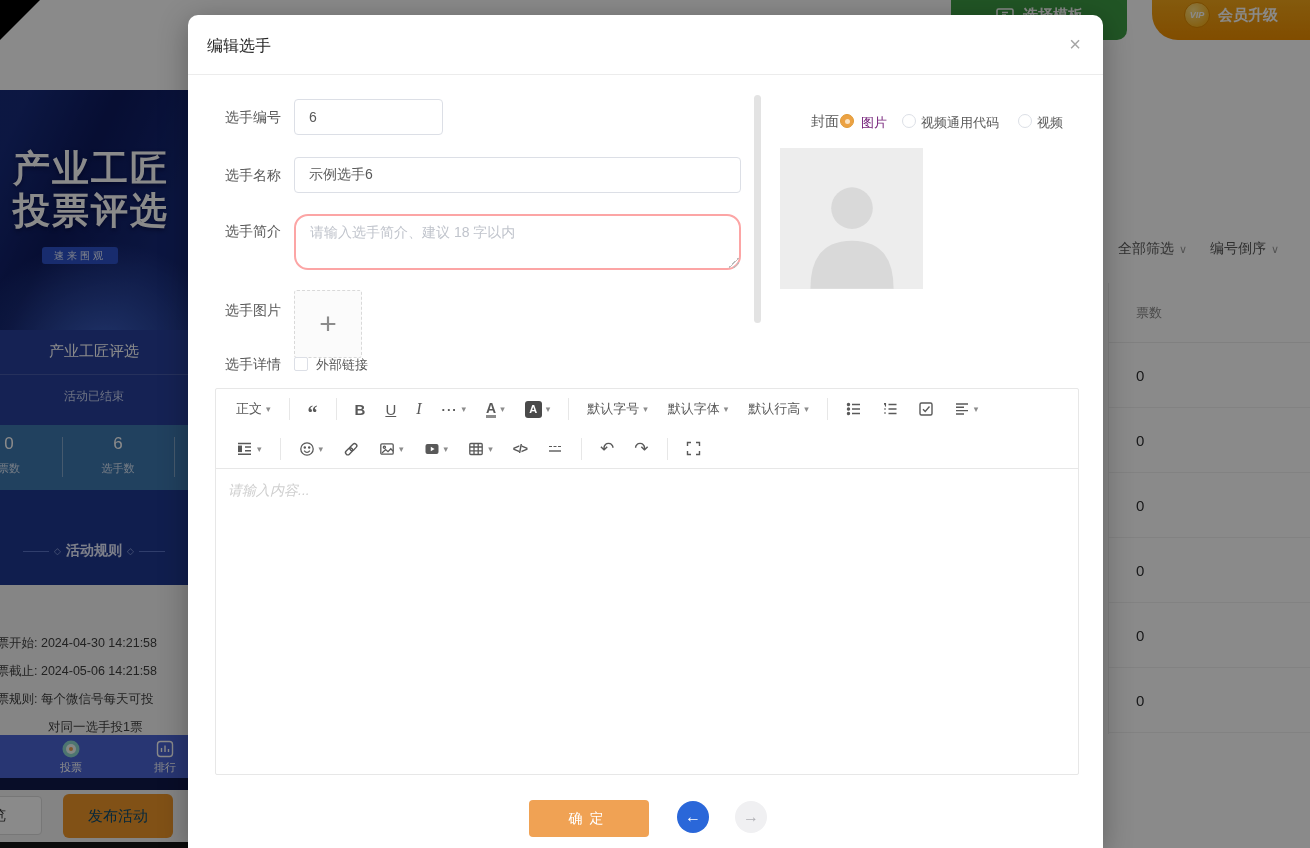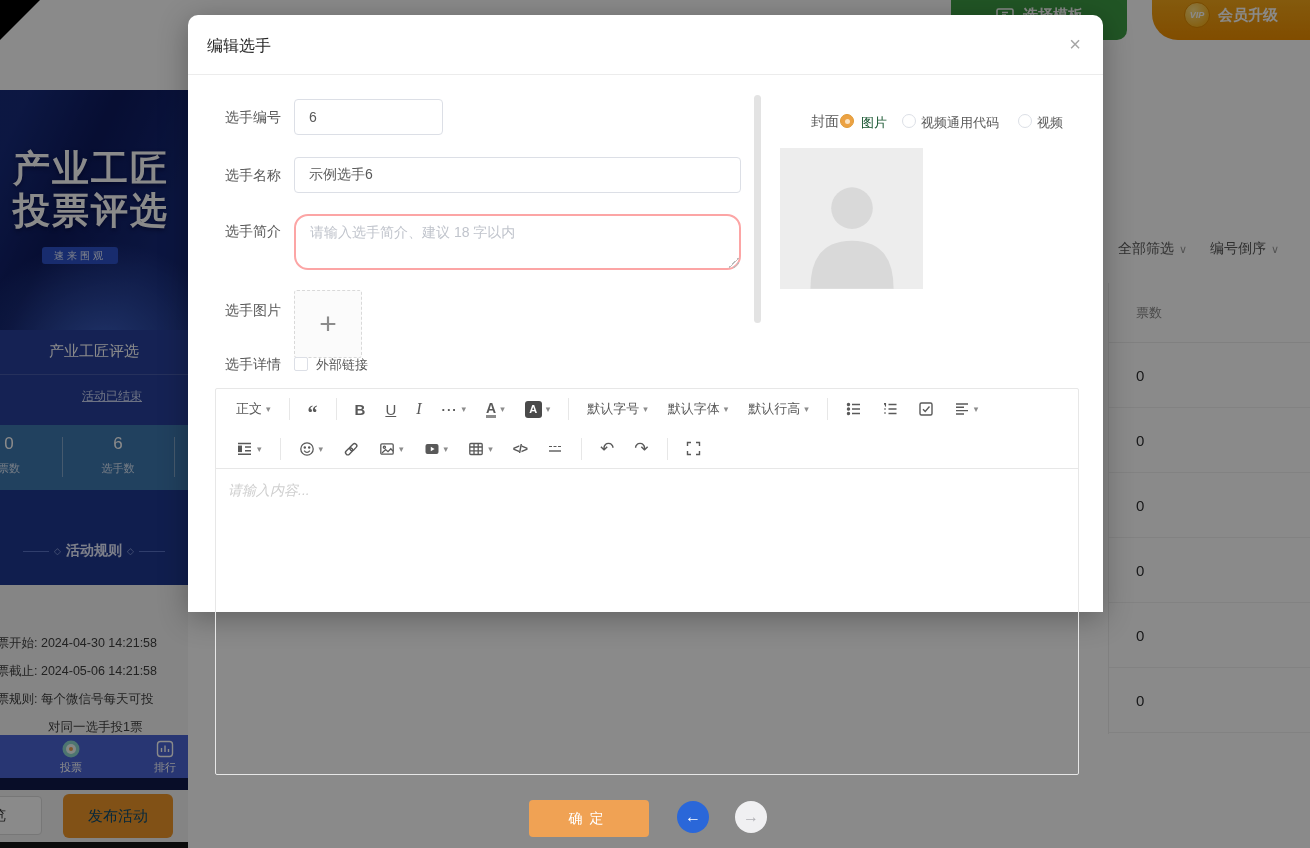--- a/index.html
+++ b/index.html
@@ -27,21 +27,21 @@
   .banner-streak{position:absolute;left:0;top:0;width:100%;height:100%;
                background:linear-gradient(115deg,rgba(70,120,255,.18) 10%,rgba(13,26,94,0) 40%,rgba(70,120,255,.15) 75%);}
   .banner-title{position:absolute;left:-34px;top:58px;width:250px;text-align:center;color:#fff;
                 font-size:37px;font-weight:bold;line-height:42px;letter-spacing:2px;text-shadow:0 2px 4px rgba(0,0,40,.5);}
   .banner-badge{position:absolute;left:42px;top:157px;width:76px;height:17px;background:#2D52CC;
                 border-radius:3px;color:#E8EEFF;font-size:10px;letter-spacing:3px;
                 display:flex;align-items:center;justify-content:center;}
   .sec-title{left:0;top:330px;width:188px;height:95px;background:#28409C;color:#fff;}
   .activity-title{position:absolute;left:0;top:12px;width:100%;text-align:center;font-size:15px;}
   .sec-divider{position:absolute;left:0;top:44px;width:100%;border-top:1px solid rgba(255,255,255,.14);}
-  .activity-status{position:absolute;left:18px;top:58px;width:100%;text-align:center;font-size:12px;color:#C9D3F2;text-decoration:underline;}
+  .activity-status{position:absolute;left:0;top:58px;width:100%;text-align:center;font-size:12px;color:#C9D3F2;}
   .stats{left:0;top:425px;width:188px;height:65px;background:#3E78B0;color:#fff;}
   .stat-col{position:absolute;top:0;height:100%;text-align:center;}
   .stat-num{font-size:17px;margin-top:9px;}
   .stat-label{font-size:11px;color:#D9E6F6;margin-top:7px;}
   .stat-sep{position:absolute;top:12px;height:40px;border-left:1px solid rgba(255,255,255,.35);}
   .stats-pointer{left:108px;top:490px;width:0;height:0;border-left:10px solid transparent;
                  border-right:10px solid transparent;border-top:9px solid #16307F;}
   .mid-band{left:0;top:490px;width:188px;height:95px;background:#1E3890;}
   .rules-head{position:absolute;left:0;top:52px;width:100%;display:flex;align-items:center;
               justify-content:center;gap:5px;color:#E8ECFF;font-size:14px;font-weight:bold;}
@@ -66,21 +66,21 @@
   .dropdown{top:240px;color:#595959;font-size:14px;display:flex;align-items:center;gap:5px;}
   .chev{color:#9B9B9B;font-size:11px;}
   .votes-card{left:1108px;top:283px;width:202px;height:451px;border-left:1px solid #EDEDED;background:#fff;}
   .votes-header{height:60px;border-bottom:1px solid #EDEDED;color:#8C8C8C;font-size:13px;
                 display:flex;align-items:center;padding-left:27px;}
   .votes-row{height:65px;border-bottom:1px solid #F1F1F1;color:#303133;font-size:15px;
              display:flex;align-items:center;padding-left:27px;}
 
   
   .overlay{left:0;top:0;width:1310px;height:848px;background:rgba(0,0,0,.46);z-index:5;}
-  .modal{left:188px;top:15px;width:915px;height:597px;background:#fff;border-radius:10px 10px 0 0;
+  .modal{left:188px;top:15px;width:915px;height:833px;background:#fff;border-radius:10px 10px 0 0;
          z-index:10;box-shadow:0 6px 30px rgba(0,0,0,.3);}
   .m-header{position:absolute;left:0;top:0;width:100%;height:60px;border-bottom:1px solid #ECECEC;}
   .m-title{position:absolute;left:19px;top:21px;font-size:16px;color:#262626;}
   .m-close{position:absolute;right:22px;top:19px;font-size:20px;color:#A6A6A6;cursor:pointer;line-height:20px;}
   .f-label{position:absolute;color:#595959;font-size:14px;}
   .f-input{position:absolute;border:1px solid #DCDFE6;border-radius:4px;color:#595959;font-size:14px;
            padding:0 14px;font-family:inherit;outline:none;}
   .f-textarea{position:absolute;border:2px solid #fca5a5;border-radius:14px;color:#595959;font-size:14px;
            padding:8px 14px;font-family:inherit;outline:none;resize:none;}
   .f-textarea::placeholder,.f-input::placeholder{color:#C0C4CC;}
@@ -88,21 +88,21 @@
       background:linear-gradient(135deg,transparent 0 45%,#BDBDBD 45% 52%,transparent 52% 70%,#BDBDBD 70% 77%,transparent 77%);}
   .upload-box{position:absolute;left:106px;top:275px;width:68px;height:68px;background:#FBFBFB;
               border:1px dashed #D9D9D9;border-radius:3px;display:flex;align-items:center;
               justify-content:center;color:#8C8C8C;font-size:30px;font-weight:300;cursor:pointer;}
   .checkbox{position:absolute;width:14px;height:14px;border:1px solid #DCDFE6;border-radius:2px;background:#fff;}
   .radio{position:absolute;width:14px;height:14px;border-radius:50%;}
   .radio.off{border:1px solid #DCDFE6;background:#fff;}
   .radio.on{background:#ECA243;border:1px solid #E09A35;}
   .radio.on::after{content:"";position:absolute;left:4px;top:4px;width:5px;height:5px;border-radius:50%;background:#FBE3C2;}
   .r-label{position:absolute;font-size:13px;color:#595959;}
-  .r-label.on{color:#14532d;}
+  .r-label.on{color:#701a75;}
   .cover-box{position:absolute;left:592px;top:133px;width:143px;height:141px;background:#EDEDED;
              display:flex;align-items:flex-end;justify-content:center;overflow:hidden;}
   .scrollbar{position:absolute;left:566px;top:80px;width:7px;height:228px;background:#E3E3E3;border-radius:4px;}
 
   
   .editor{position:absolute;left:27px;top:373px;width:864px;height:387px;border:1px solid #E7E7E7;border-radius:2px;}
   .tb-row{display:flex;align-items:center;height:40px;padding:0 10px;}
   .tb-row2{border-bottom:1px solid #E7E7E7;}
   .tb{display:inline-flex;align-items:center;gap:4px;padding:0 10px;height:28px;color:#595959;
       font-size:13px;cursor:pointer;border-radius:3px;}

